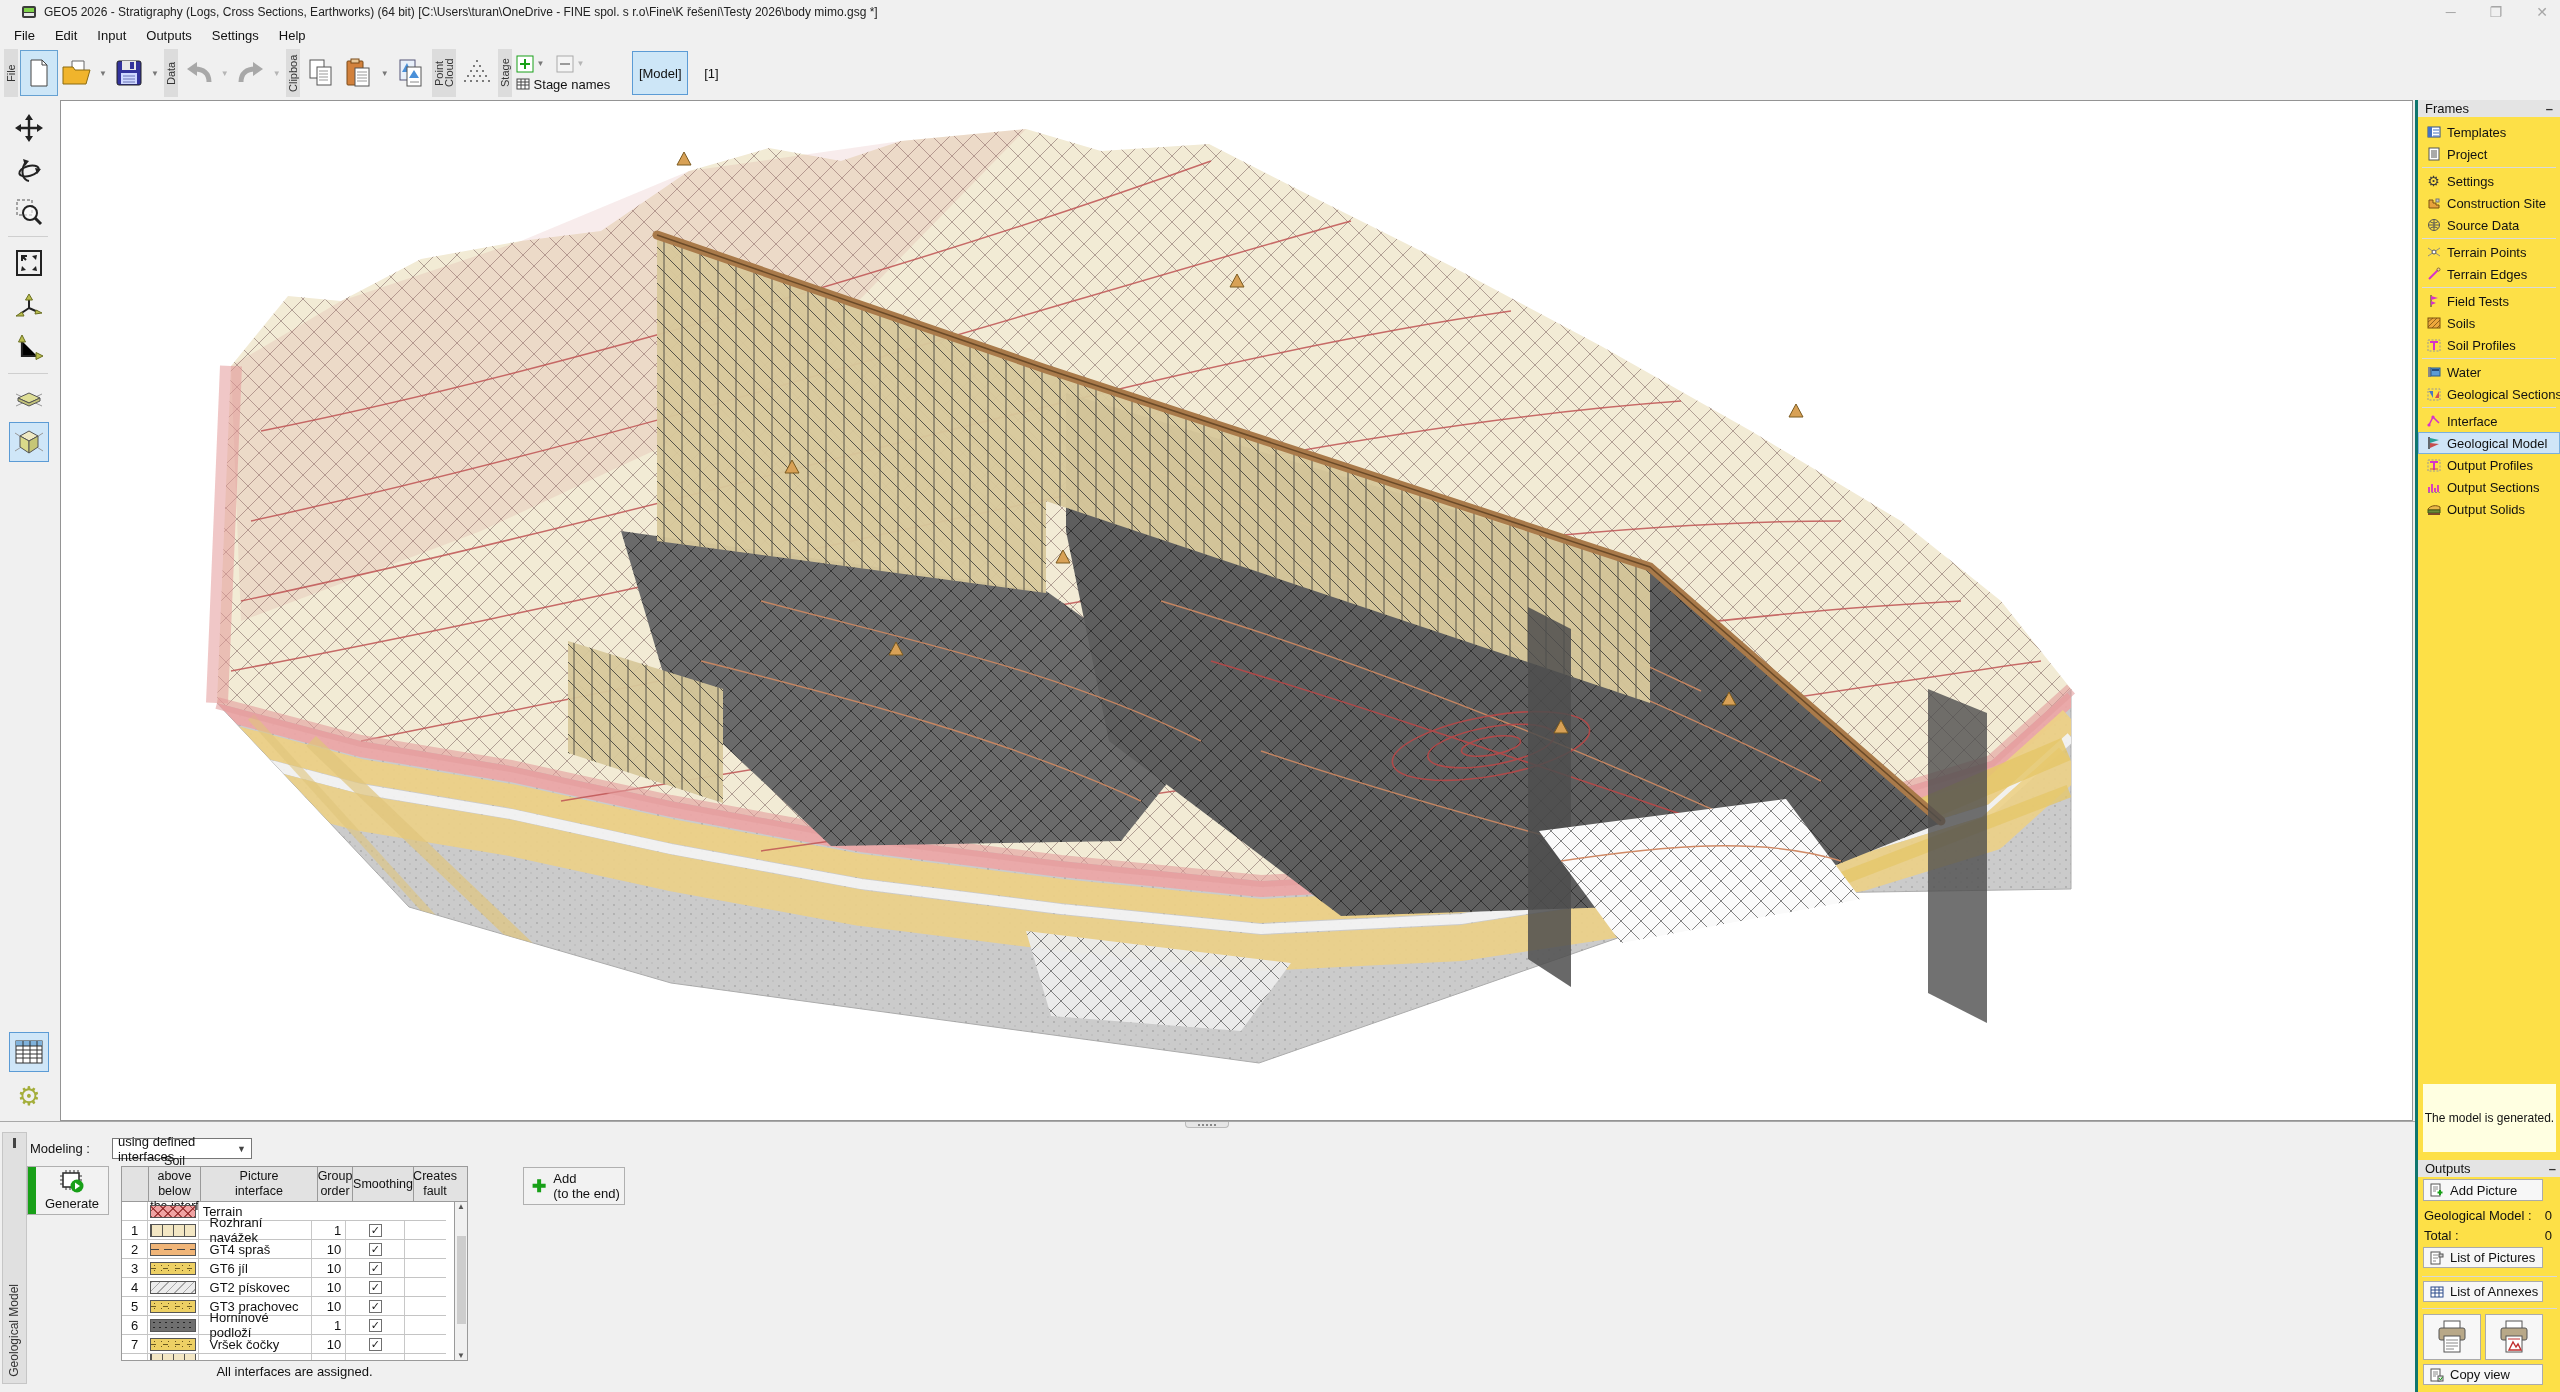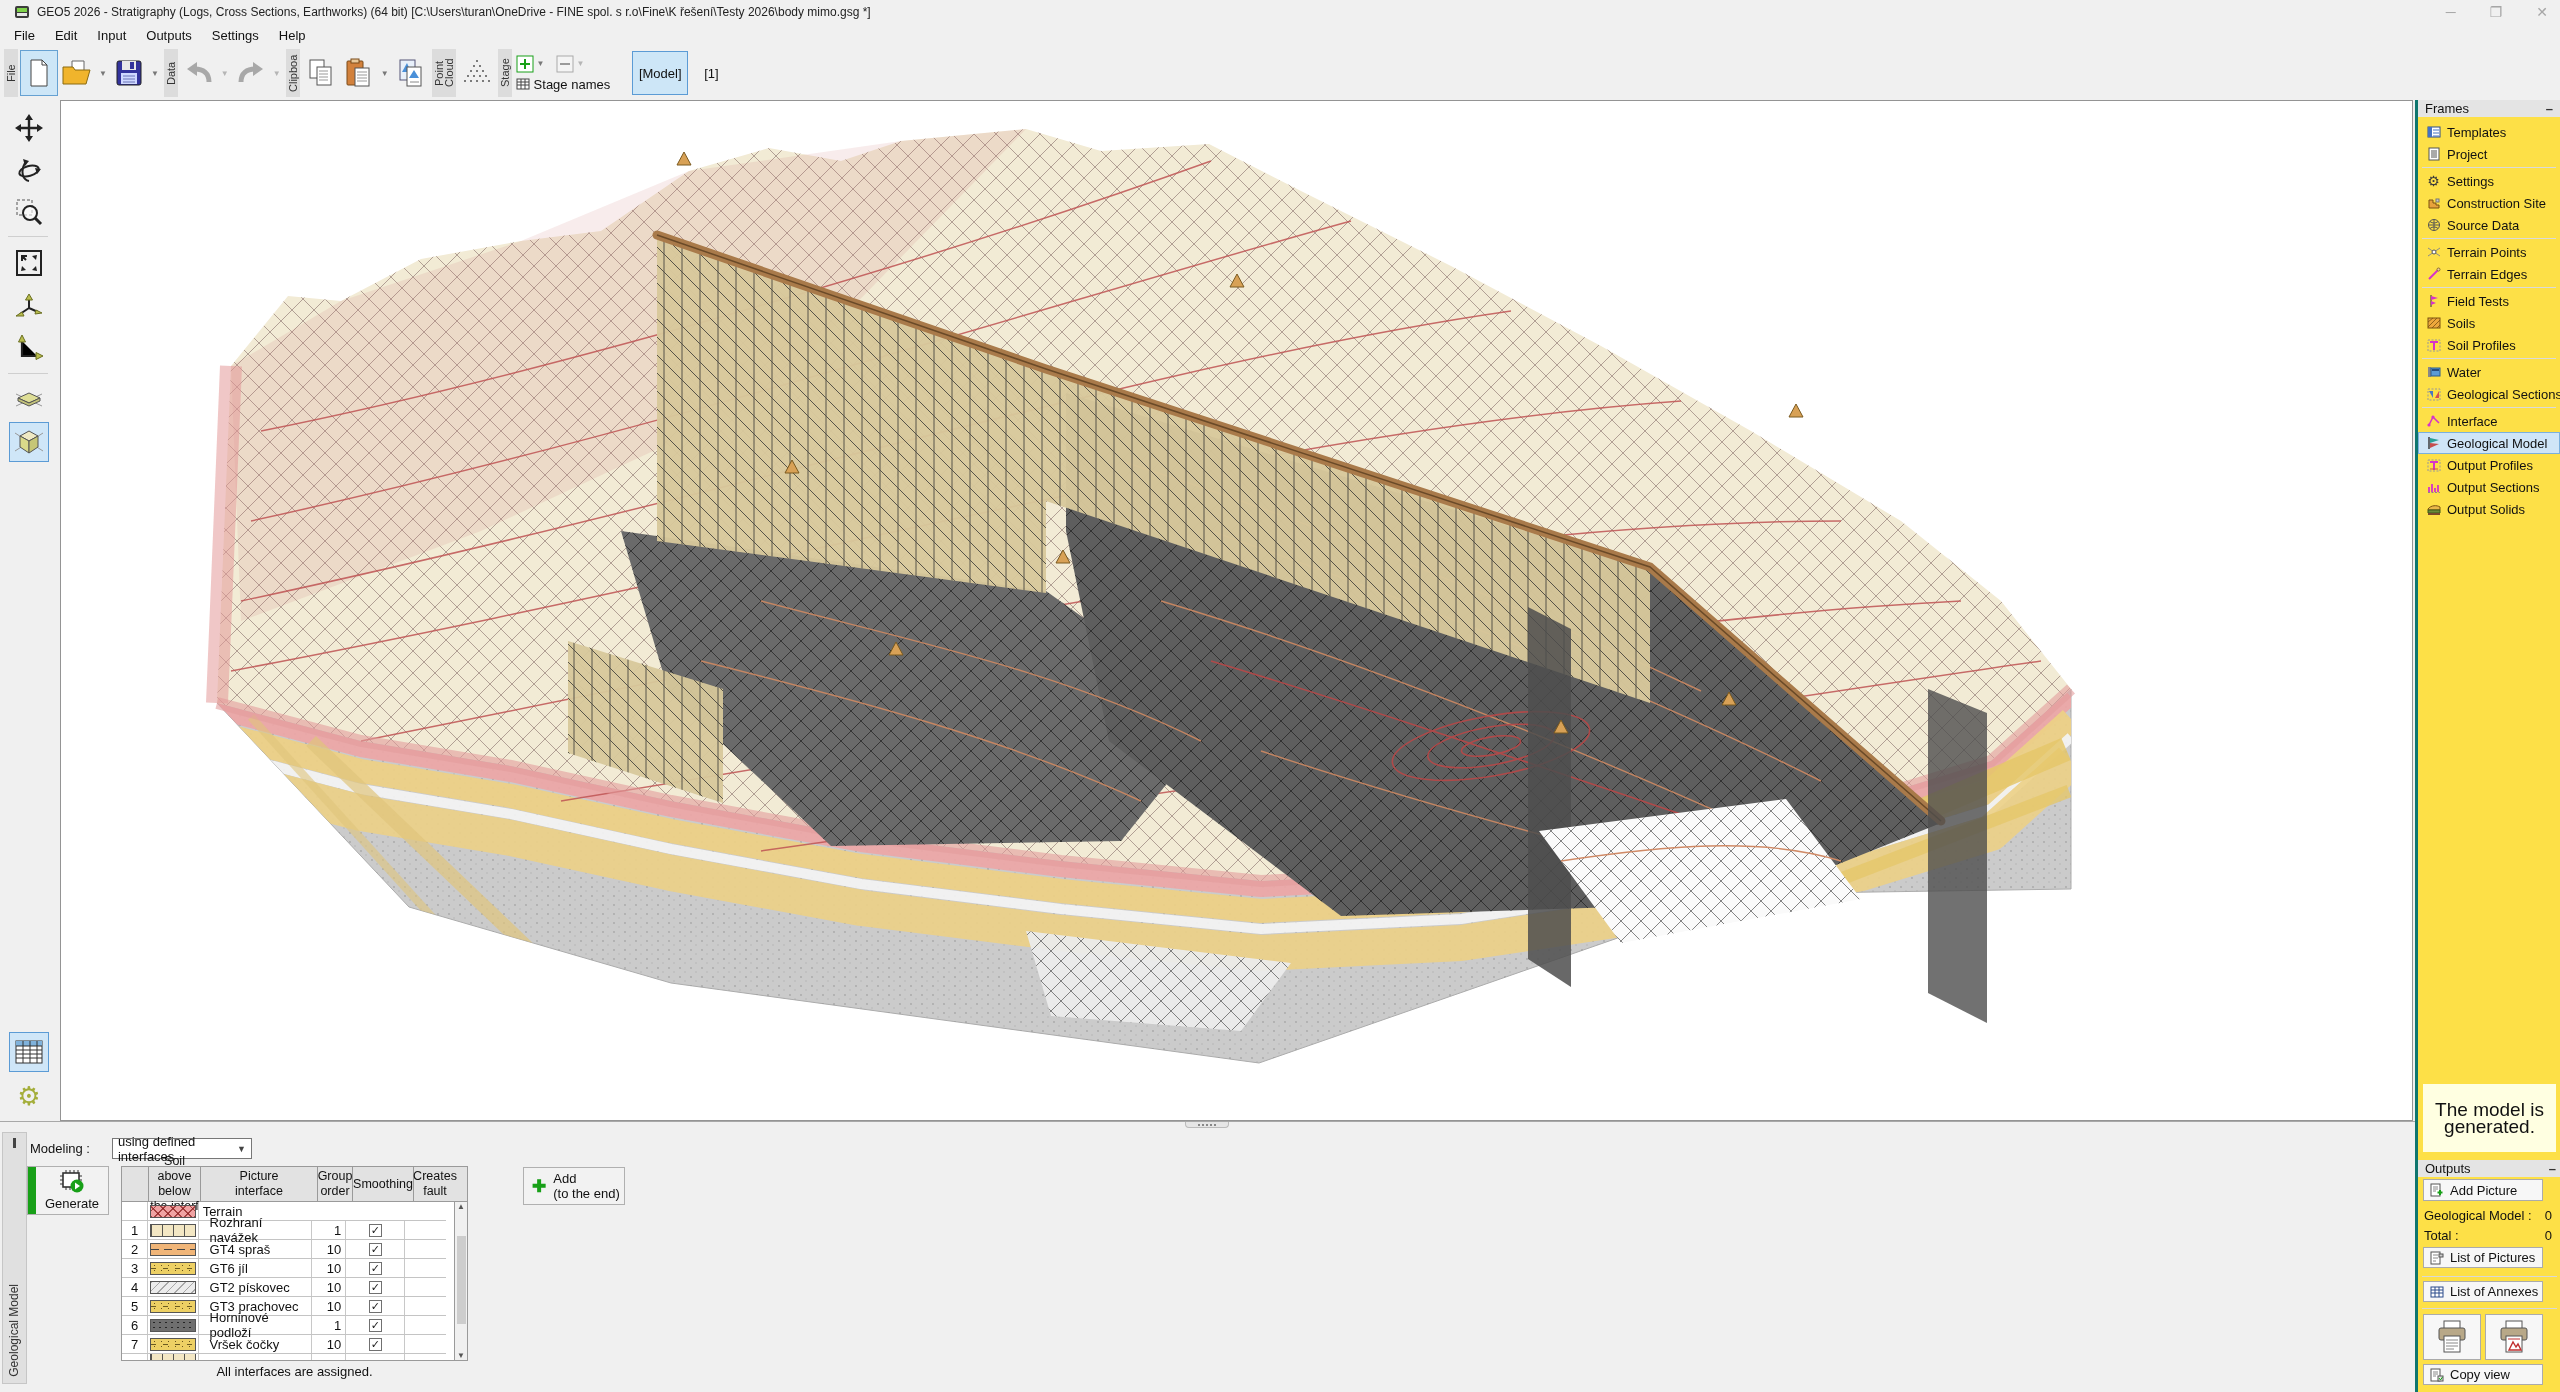--- a/index.html
+++ b/index.html
@@ -1,19 +1,19 @@
 <!DOCTYPE html>
 <html><head>
 <meta charset="utf-8">
 <style>
 *{box-sizing:border-box;margin:0;padding:0}
 body{background:#777;font-family:"Liberation Sans",sans-serif}
 .window{position:relative;width:2560px;height:1392px;background:#f0f0f0;font-size:13px;color:#111;overflow:hidden}
 
-.titlebar{position:absolute;top:0;left:0;right:0;height:24px;display:flex;align-items:center;padding-left:14px}
+.titlebar{position:absolute;top:0;left:0;right:0;height:24px;display:flex;align-items:center;padding-left:21px}
 .title-text{font-size:12px;color:#222;margin-left:7px;white-space:nowrap}
 .win-controls{position:absolute;right:12px;top:0;height:24px;display:flex;gap:34px;align-items:center;color:#a6a6a6;font-size:14px}
 .win-controls span{cursor:default}
 
 .menubar{position:absolute;top:24px;left:0;right:0;height:22px;display:flex;align-items:center;padding-left:4px}
 .menu-item{padding:3px 10px;font-size:13px}
 
 .toolbar{position:absolute;top:46px;left:0;right:0;height:54px;display:flex;align-items:center;padding-left:2px}
 .vchip{writing-mode:vertical-rl;transform:rotate(180deg);background:#dcdcdc;color:#333;font-size:11px;height:48px;padding:1px 2px;display:flex;align-items:center;justify-content:center;margin:0 2px;text-align:center;line-height:10px}
 .tbtn{width:38px;height:46px;display:flex;align-items:center;justify-content:center;border:1px solid transparent}
@@ -32,21 +32,21 @@
 
 .viewport{position:absolute;left:60px;top:100px;width:2353px;height:1021px;background:#fff;border:1px solid #949494}
 
 .right-panel{position:absolute;left:2415px;top:100px;width:145px;height:1292px;background:#fde047;border-left:3px solid #0f766e}
 .panel-header{height:17px;background:#e4e4e4;display:flex;align-items:center;justify-content:space-between;padding:0 7px;font-size:13px}
 .panel-header .dash{color:#333;font-weight:bold;font-size:13px}
 .frame-item{display:flex;align-items:center;gap:6px;height:22px;padding-left:7px;font-size:13px;border:1px solid transparent;white-space:nowrap}
 .frame-item.selected{background:#cfe5f7;border:1px solid #7ab0dd}
 .fsep{border-top:1px solid #dadada;margin:2px 4px}
 .fi{width:15px;height:15px;flex:0 0 15px;display:flex;align-items:center;justify-content:center}
-.note-box{position:absolute;left:5px;top:984px;width:133px;height:68px;background:#ffffe1;display:flex;align-items:center;justify-content:center;text-align:center;font-size:19px;line-height:17px}
+.note-box{position:absolute;left:5px;top:984px;width:133px;height:68px;background:#ffffe1;display:flex;align-items:center;justify-content:center;text-align:center;font-size:12px;line-height:17px}
 .outputs-header{position:absolute;left:0;top:1060px;width:145px}
 .rbtn{position:absolute;background:#f7f7f7;border:1px solid #ababab;display:flex;align-items:center;gap:6px;font-size:13px;padding-left:6px}
 .rrow{position:absolute;left:6px;right:8px;display:flex;justify-content:space-between;font-size:13px}
 
 .splitter{position:absolute;top:1121px;left:0;width:2415px;height:7px;background:#f0f0f0;border-top:1px solid #a8a8a8}
 .grip{position:absolute;left:1185px;top:0px;width:44px;height:6px;background:#e6e6e6;border:1px solid #bbb;border-top:none;border-radius:0 0 4px 4px;display:flex;align-items:center;justify-content:center;gap:2px}
 .grip i{width:2px;height:2px;background:#888;display:block}
 
 .bottom{position:absolute;top:1128px;left:0;width:2415px;height:264px;background:#f0f0f0}
 .vtab{position:absolute;left:2px;top:4px;width:25px;height:252px;background:#e0e0e0;border:1px solid #c6c6c6}

